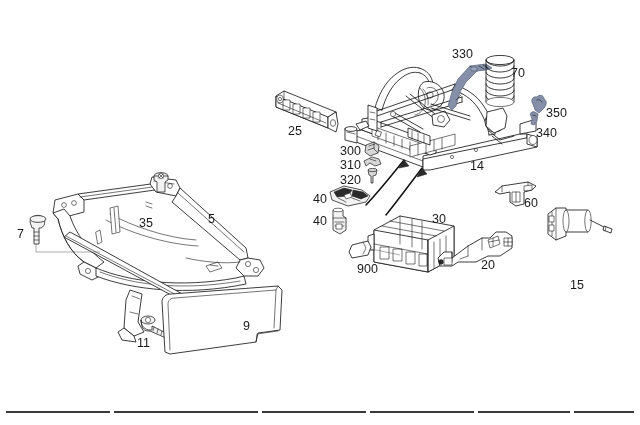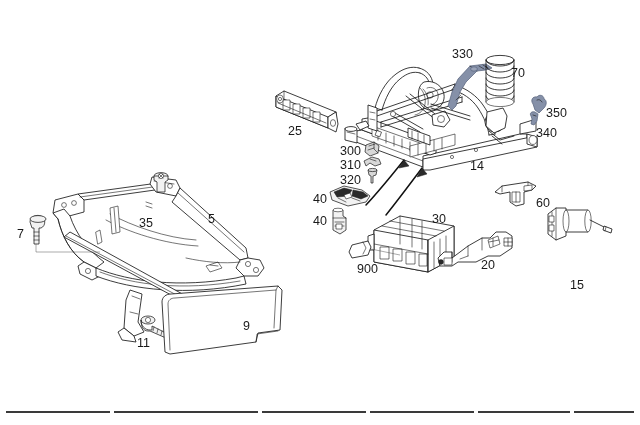--- a/index.html
+++ b/index.html
@@ -366,21 +366,21 @@
   <span class="callout" style="left:470px;top:160px;">14</span>
   <span class="callout" style="left:288px;top:125px;">25</span>
   <span class="callout" style="left:340px;top:145px;">300</span>
   <span class="callout" style="left:340px;top:159px;">310</span>
   <span class="callout" style="left:340px;top:174px;">320</span>
   <span class="callout" style="left:313px;top:193px;">40</span>
   <span class="callout" style="left:313px;top:215px;">40</span>
   <span class="callout" style="left:432px;top:213px;">30</span>
   <span class="callout" style="left:357px;top:263px;">900</span>
   <span class="callout" style="left:481px;top:259px;">20</span>
-  <span class="callout" style="left:524px;top:197px;margin-left:12px;">60</span>
+  <span class="callout" style="left:524px;top:197px;">60</span>
   <span class="callout" style="left:570px;top:239px;margin-top:40px;">15</span>
   <span class="callout" style="left:139px;top:173px;margin-top:44px;">35</span>
   <span class="callout" style="left:208px;top:213px;">5</span>
   <span class="callout" style="left:17px;top:228px;">7</span>
   <span class="callout" style="left:137px;top:337px;text-align:center;">11</span>
   <span class="callout" style="left:243px;top:320px;">9</span>
 
 </div>
 
 </body></html>

